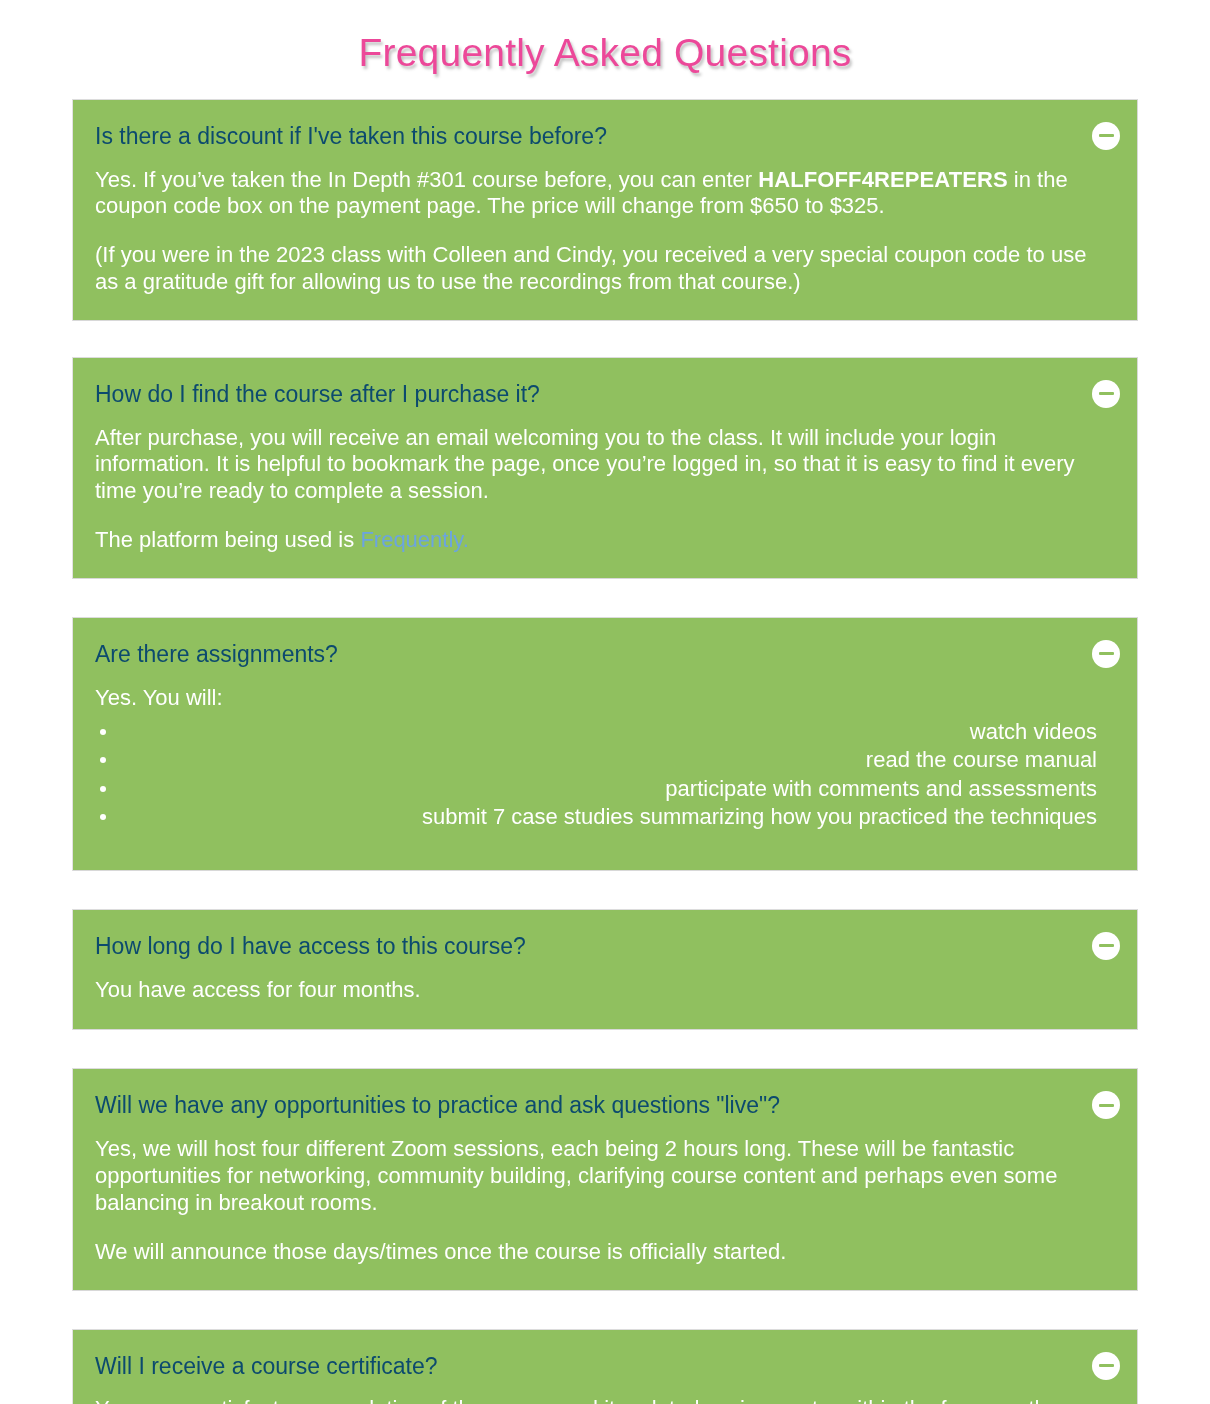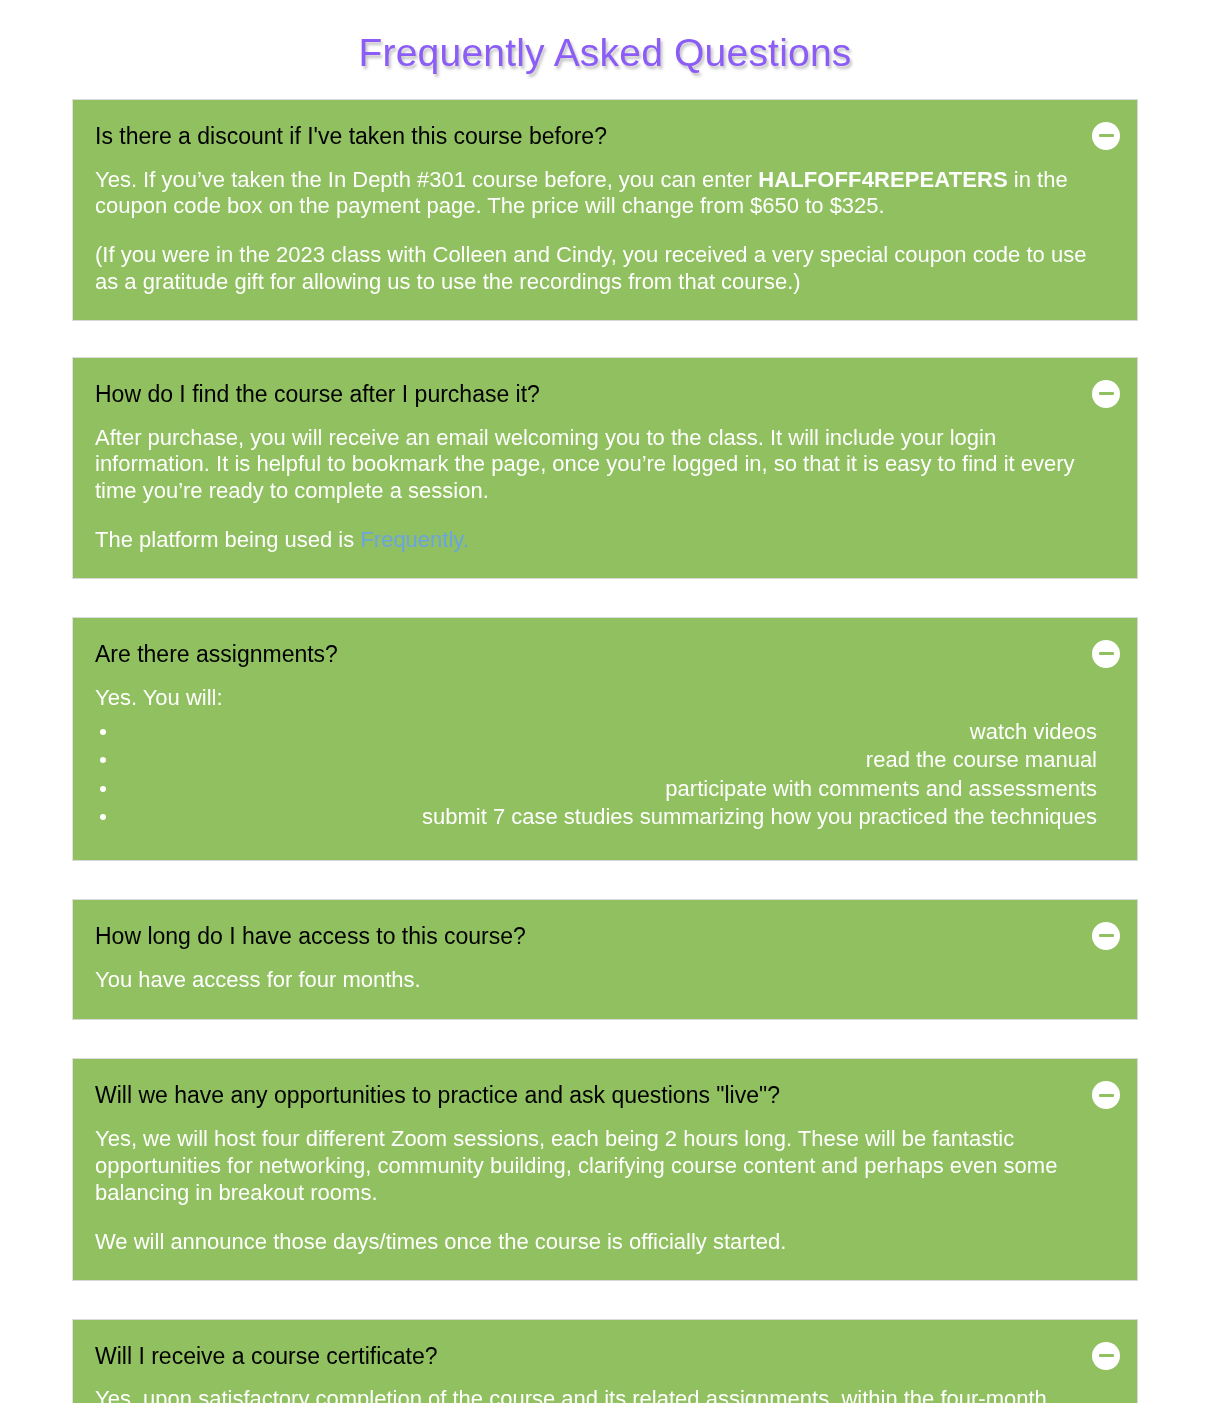--- a/index.html
+++ b/index.html
@@ -25,21 +25,21 @@
   }
 
   
   .faq-title {
     margin: 0;
     padding-top: 30px;
     text-align: center;
     font-size: 39px;
     font-weight: 400;
     letter-spacing: 0.2px;
-    color: #8b5cf6;
+    color: #ec4899;
     text-shadow: 2px 3px 3px rgba(120,120,120,0.45);
     line-height: 1.2;
   }
 
   
   .accordion {
     margin-top: 22px;
     padding: 0 0 0 0;
   }
 
@@ -53,21 +53,21 @@
     border-left-color: #e2e2e2;
     padding: 22px 40px 24px 22px;
   }
 
   .faq-item:last-child { margin-bottom: 0; }
 
   .faq-question {
     margin: 0 0 16px 0;
     font-size: 23px;
     font-weight: 400;
-    color: #000000;
+    color: #0c4a6e;
     line-height: 1.25;
     padding-right: 50px;
   }
 
   .faq-toggle {
     position: absolute;
     top: 22px;
     right: 17px;
     width: 28px;
     height: 28px;
@@ -126,21 +126,21 @@
     left: 5px;
     top: 11px;
     width: 6px;
     height: 6px;
     border-radius: 50%;
     background: #ffffff;
   }
 
   
   .item-0 { margin-bottom: 36px; }
-  .item-2 { padding-bottom: 28px; }
+  .item-2 { padding-bottom: 38px; }
   .item-3 { padding-bottom: 26px; }
 
   
   .bottom-fade {
     position: absolute;
     left: 0;
     right: 0;
     bottom: 0;
     height: 62px;
     background: linear-gradient(to bottom, #ffffff 0%, #fdfdfd 35%, #f2f2f2 100%);

